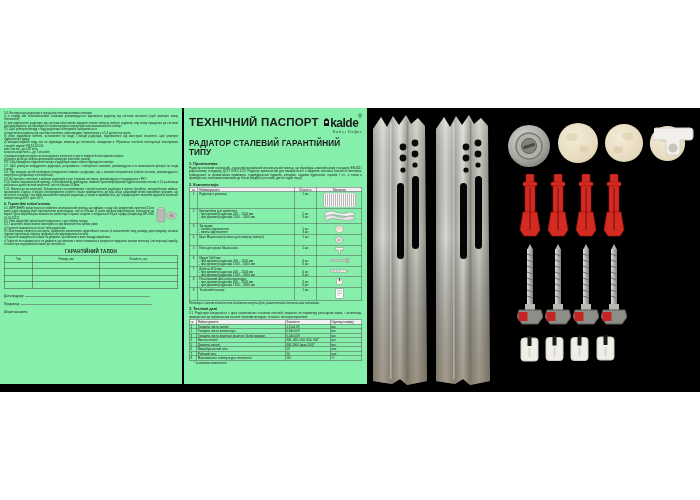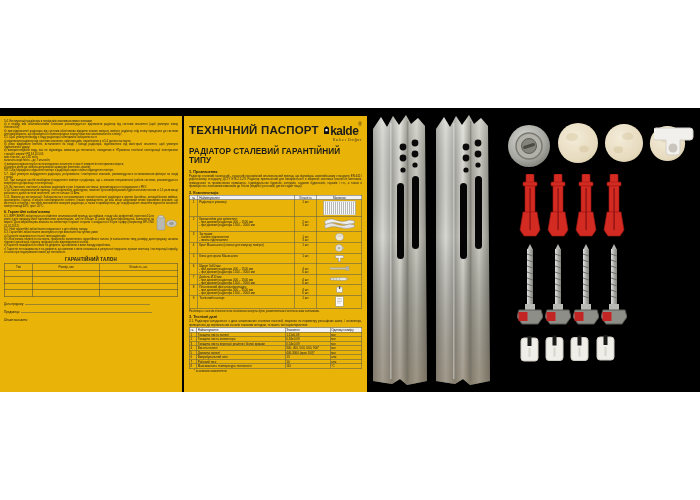--- a/index.html
+++ b/index.html
@@ -1,19 +1,19 @@
 <!DOCTYPE html>
 <html><head>
 <meta charset="utf-8">
 <style>
   html,body{margin:0;padding:0;background:#ffffff;}
   #canvas{position:relative;width:700px;height:500px;background:#ffffff;overflow:hidden;
           font-family:"Liberation Sans",sans-serif;color:#1c1c1c;}
   #band{position:absolute;left:0;top:108px;width:700px;height:284px;background:#000000;}
-  .page{position:absolute;top:8px;background:#eab308;overflow:hidden;}
+  .page{position:absolute;top:0;background:#86efac;overflow:hidden;}
   #page-left{left:0;width:182px;height:276px;padding:3px 4px;box-sizing:border-box;}
   #page-mid{left:184px;width:183px;height:276px;padding:4px 5px;box-sizing:border-box;}
   #photo{position:absolute;left:367px;top:0;width:333px;height:284px;background:#000;}
   .scale2{transform:scale(0.5);transform-origin:0 0;width:200%;}
   
   .jp{font-size:5.6px;line-height:1.18;text-align:justify;color:#222;}
   .sec-h{font-size:7px;font-weight:bold;margin:4px 0 1px 0;}
   .coupon-title{font-size:9px;font-weight:bold;text-align:center;margin:7px 0 3px 0;letter-spacing:.4px;}
   table{border-collapse:collapse;width:100%;}
   .coupon-table td,.coupon-table th{border:1px solid #444;font-size:6px;font-weight:normal;

